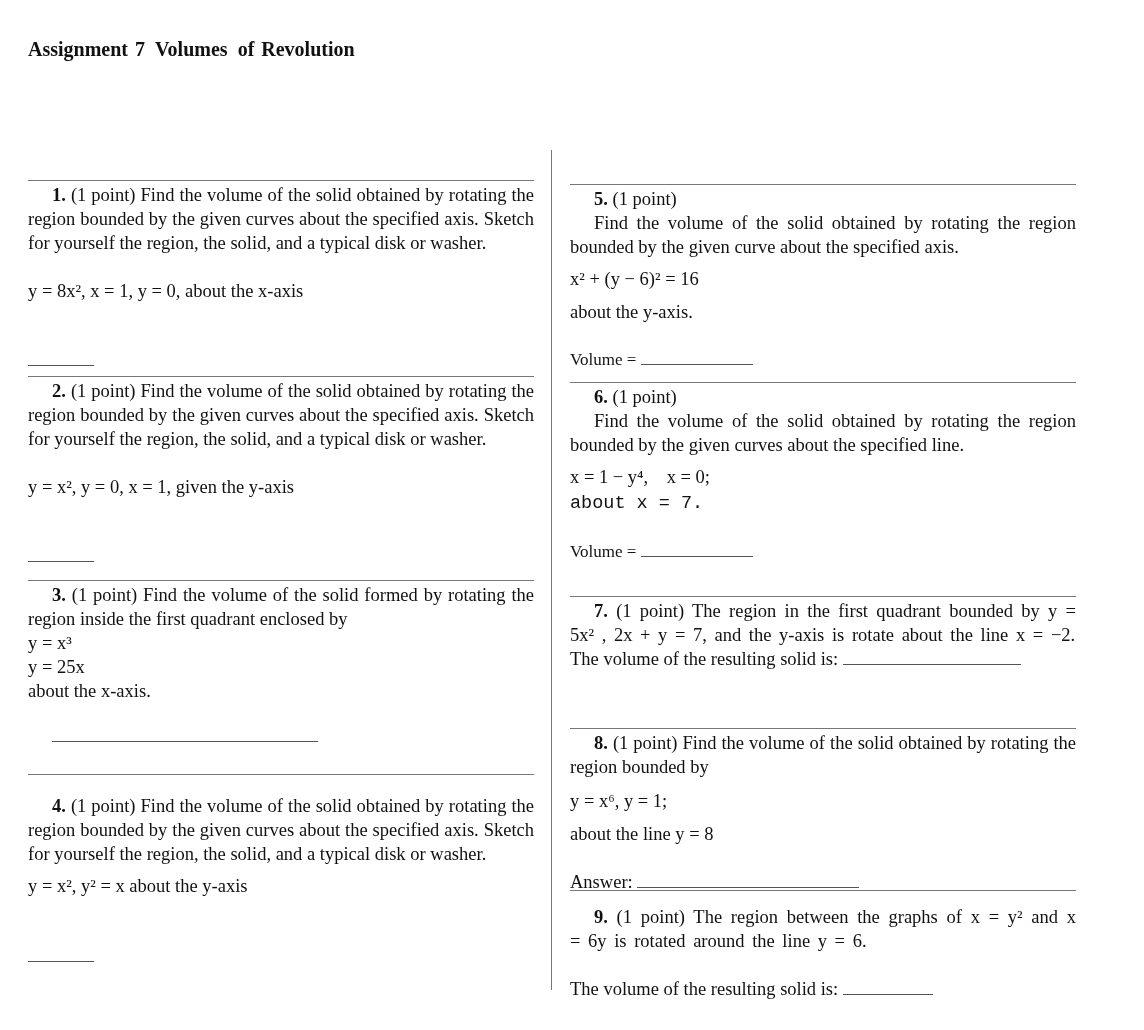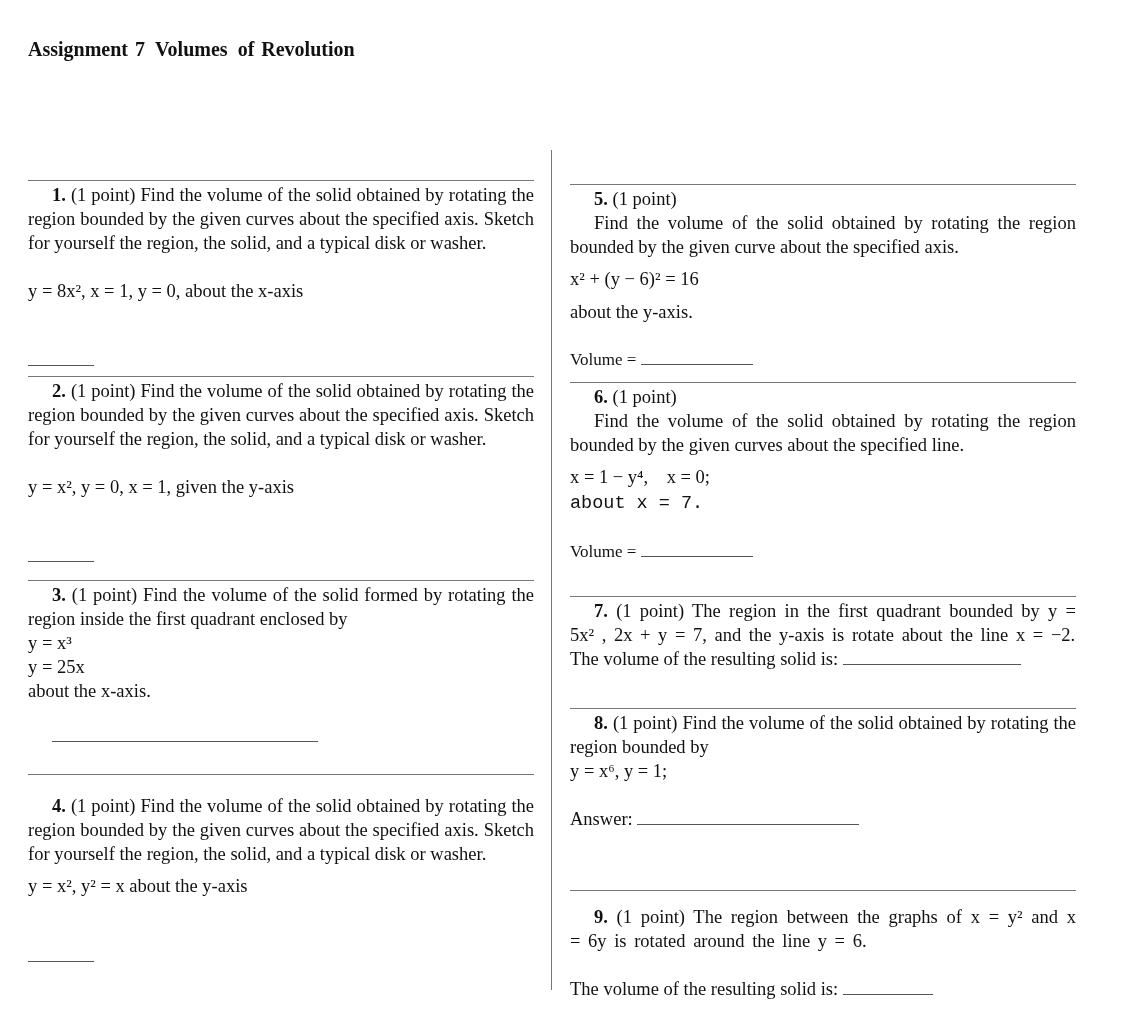--- a/index.html
+++ b/index.html
@@ -113,27 +113,28 @@
       <span class="num">7.</span>
       <span>(1 point)</span>
       <span>The region in the first quadrant bounded by y = 5x² , 2x + y = 7, and the y-axis is rotate about the line x = −2.</span>
     </p>
     <p>
       <span>The volume of the resulting solid is:</span>
       <span class="blank" style="width:178px;"></span>
     </p>
   </div>
 
-  <div class="prob" style="top:540px;">
+  <div class="prob" style="top:560px;">
     <p class="indent" style="margin-top:2px;">
       <span class="num">8.</span>
       <span>(1 point)</span>
       <span>Find the volume of the solid obtained by rotating the region bounded by</span>
     </p>
-    <p class="center" style="">y = x⁶, y = 1;</p>
+    <p class="center" style="margin-top:10px;">y = x⁶, y = 1;</p>
+    <p style="margin-top:9px;">about the line y = 8</p>
     <p style="margin-top:24px;">
       <span>Answer:</span>
       <span class="blank" style="width:222px;"></span>
     </p>
   </div>
 
   <div class="prob" style="top:722px;">
     <p class="indent" style="margin-top:14px; word-spacing:3px;">
       <span class="num">9.</span>
       <span>(1 point)</span>

